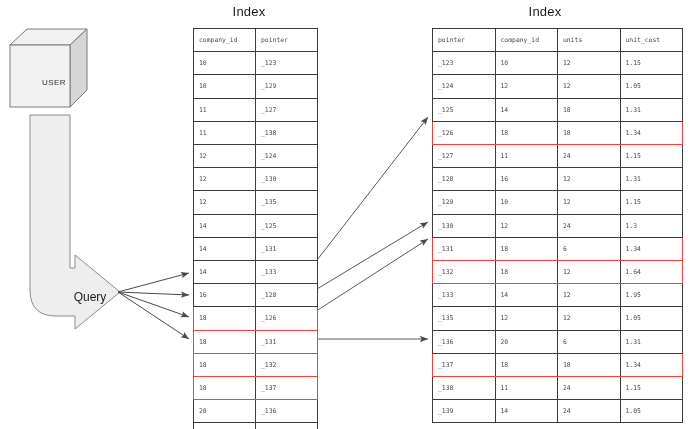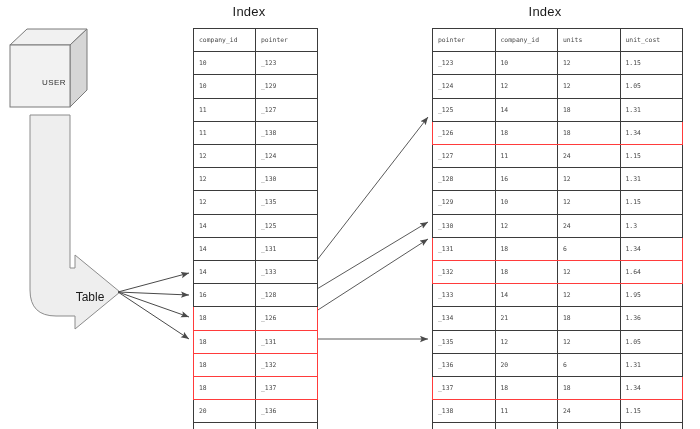--- a/index.html
+++ b/index.html
@@ -118,21 +118,21 @@
 
     <g stroke="#5a5a5a" stroke-width="1" fill="none">
       <line x1="307" y1="273" x2="428" y2="117" marker-end="url(#ah)"></line>
       <line x1="307" y1="295" x2="428" y2="222" marker-end="url(#ah)"></line>
       <line x1="307" y1="317" x2="428" y2="239" marker-end="url(#ah)"></line>
       <line x1="307" y1="339" x2="428" y2="339" marker-end="url(#ah)"></line>
     </g>
   </svg>
 
   <div class="cube-label">USER</div>
-  <div class="query-label">Table</div>
+  <div class="query-label">Query</div>
 
   <div class="title" id="title-index">Index</div>
   <div class="title" id="title-table">Index</div>
 
   <table class="dtable" id="index-table">
     <tbody>
         <tr>
           <td>company_id</td>
           <td>pointer</td>
         </tr>
@@ -275,26 +275,20 @@
           <td>12</td>
           <td>1.64</td>
         </tr>
         <tr>
           <td>_133</td>
           <td>14</td>
           <td>12</td>
           <td>1.95</td>
         </tr>
         <tr>
-          <td>_134</td>
-          <td>21</td>
-          <td>18</td>
-          <td>1.36</td>
-        </tr>
-        <tr>
           <td>_135</td>
           <td>12</td>
           <td>12</td>
           <td>1.05</td>
         </tr>
         <tr>
           <td>_136</td>
           <td>20</td>
           <td>6</td>
           <td>1.31</td>

